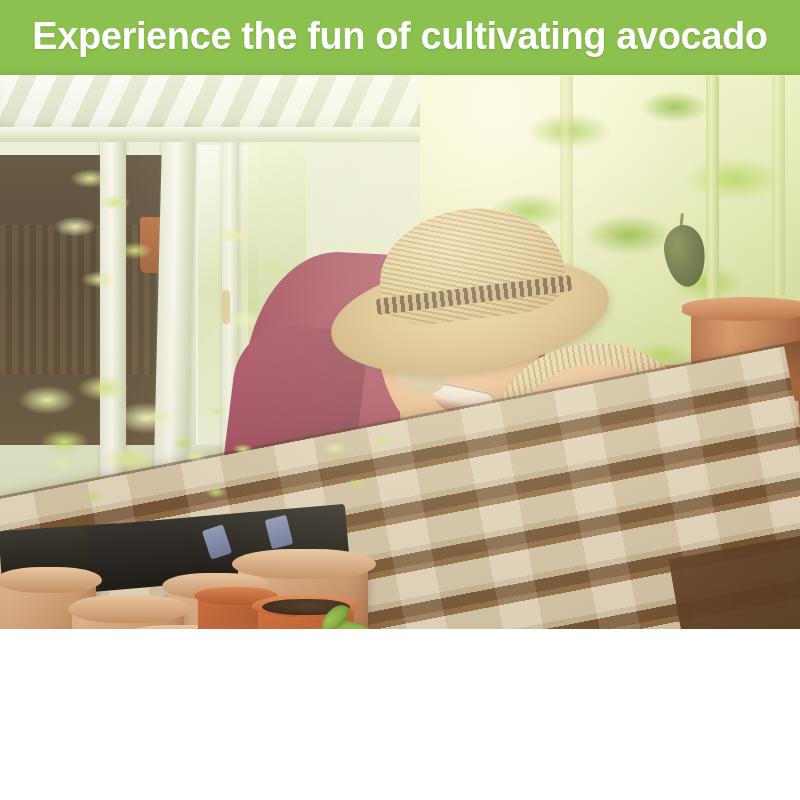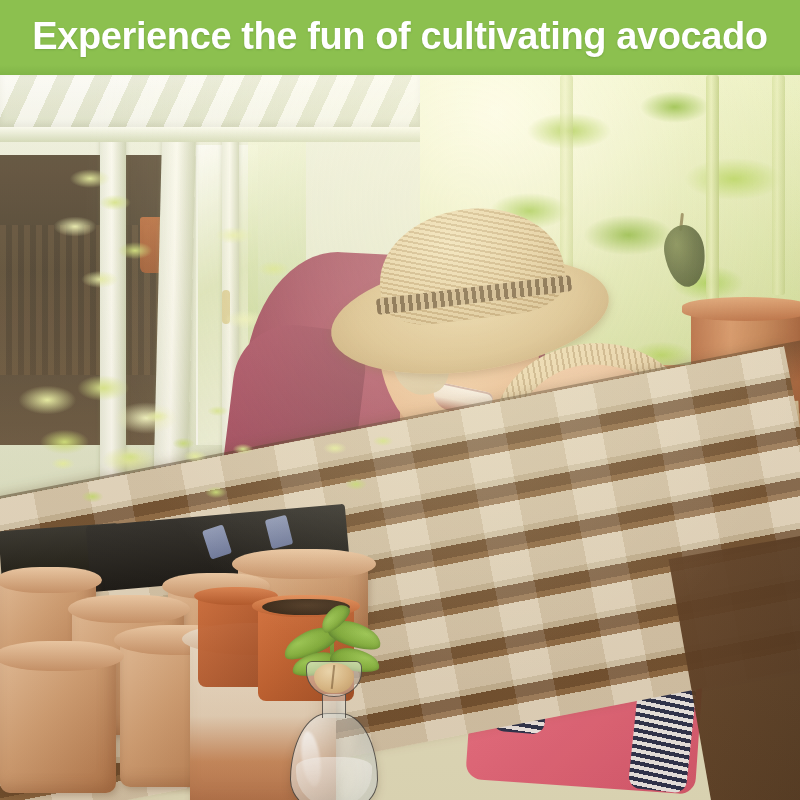--- a/index.html
+++ b/index.html
@@ -8,21 +8,21 @@
     padding: 0;
     background: #ffffff;
   }
   body {
     font-family: "Liberation Sans", sans-serif;
   }
 
   #stage {
     position: relative;
     width: 800px;
-    height: 800px;
+    height: 629px;
     overflow: hidden;
     background: #cbd8a8;
   }
 
   
   #banner {
     position: absolute;
     left: 0; top: 0;
     width: 800px;
     height: 75px;

